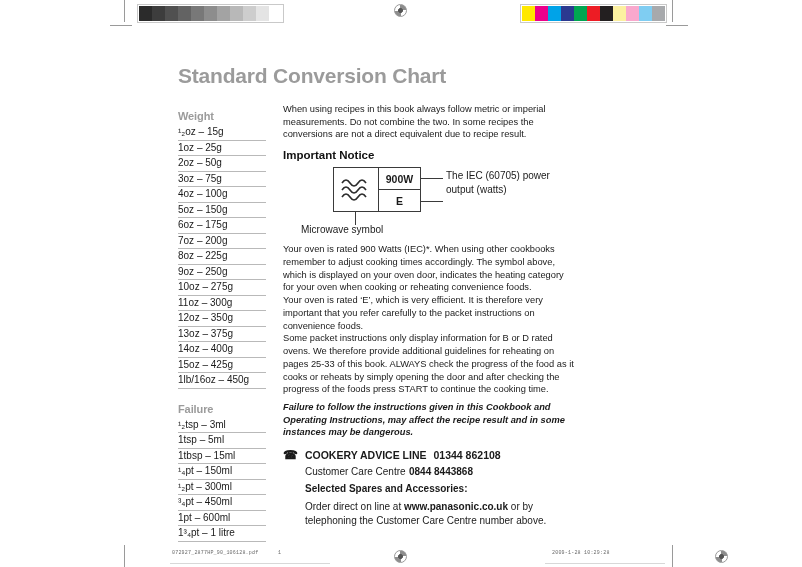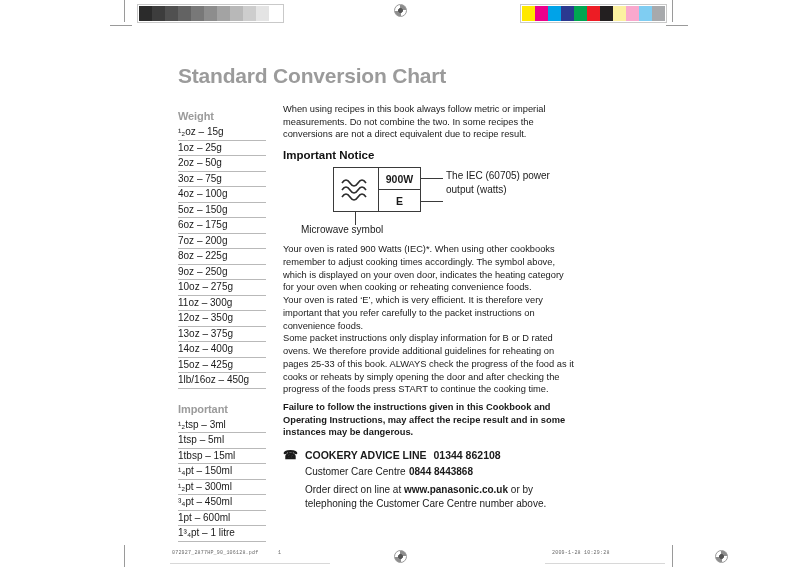--- a/index.html
+++ b/index.html
@@ -178,20 +178,21 @@
   .note-ital {
     font-size: 8.8px;
     line-height: 1.4;
     margin: 6px 0 8px 0;
   }
   .warn {
     font-size: 9.3px;
     font-weight: bold;
     line-height: 1.37;
     margin: 0 0 10px 0;
+    font-style: italic;
   }
 
   
   .contact { margin-top: 9px; }
   .contact-line1 {
     font-size: 10.5px;
     font-weight: bold;
     display: flex;
     align-items: center;
     gap: 7px;
@@ -303,21 +304,21 @@
         <div class="row">11oz – 300g</div>
         <div class="row">12oz – 350g</div>
         <div class="row">13oz – 375g</div>
         <div class="row">14oz – 400g</div>
         <div class="row">15oz – 425g</div>
         <div class="row">1lb/16oz – 450g</div>
       </div>
 
     <div class="spacer-cap"></div>
 
-    <div class="tbl-head">Important</div>
+    <div class="tbl-head">Failure</div>
     <div class="tbl" id="capacity-table">
         <div class="row">¹₂tsp – 3ml</div>
         <div class="row">1tsp – 5ml</div>
         <div class="row">1tbsp – 15ml</div>
         <div class="row">¹₄pt – 150ml</div>
         <div class="row">¹₂pt – 300ml</div>
         <div class="row">³₄pt – 450ml</div>
         <div class="row">1pt – 600ml</div>
         <div class="row">1³₄pt – 1 litre</div>
       </div>
@@ -362,20 +363,21 @@
     <div class="contact">
       <div class="contact-line1">
         <span class="phone-icon">☎</span>
         <span>COOKERY ADVICE LINE</span>
         <span>01344 862108</span>
       </div>
       <div class="contact-line2">
         <span class="ccc-label">Customer Care Centre</span>
         <span class="ccc-num">0844 8443868</span>
       </div>
+      <div class="contact-h">Selected Spares and Accessories:</div>
       <div class="contact-body">
         <span>Order direct on line at </span><b>www.panasonic.co.uk</b><span> or by telephoning the Customer Care Centre number above.</span>
       </div>
     </div>
   </div>
 
   <div class="footer-rule" style="left:170px; top:563px; width:160px;"></div>
   <div class="footer-rule" style="left:545px; top:563px; width:120px;"></div>
   <div class="footer-text" style="left:172px; top:550px;">072927_2877HP_90_106128.pdf</div>
   <div class="footer-text" style="left:278px; top:550px;">1</div>

